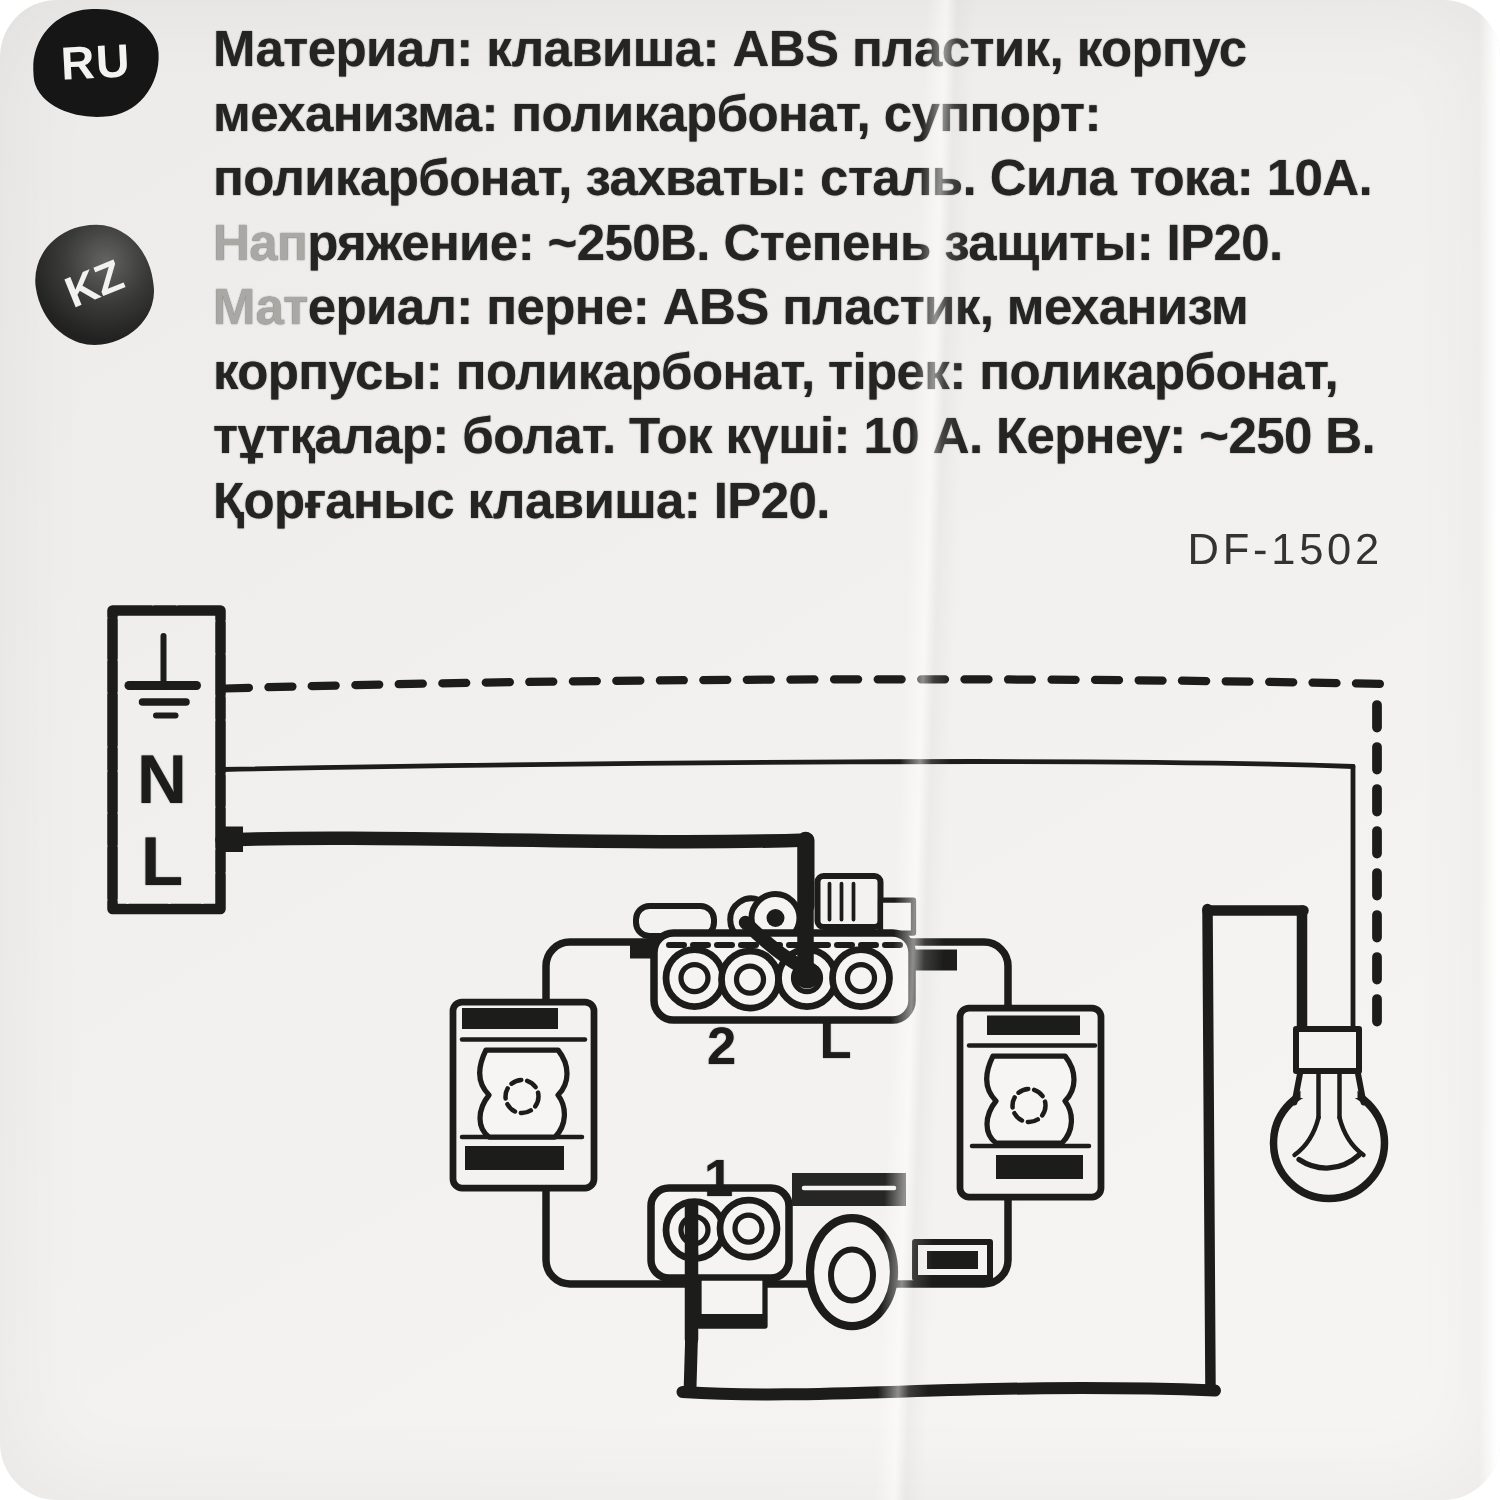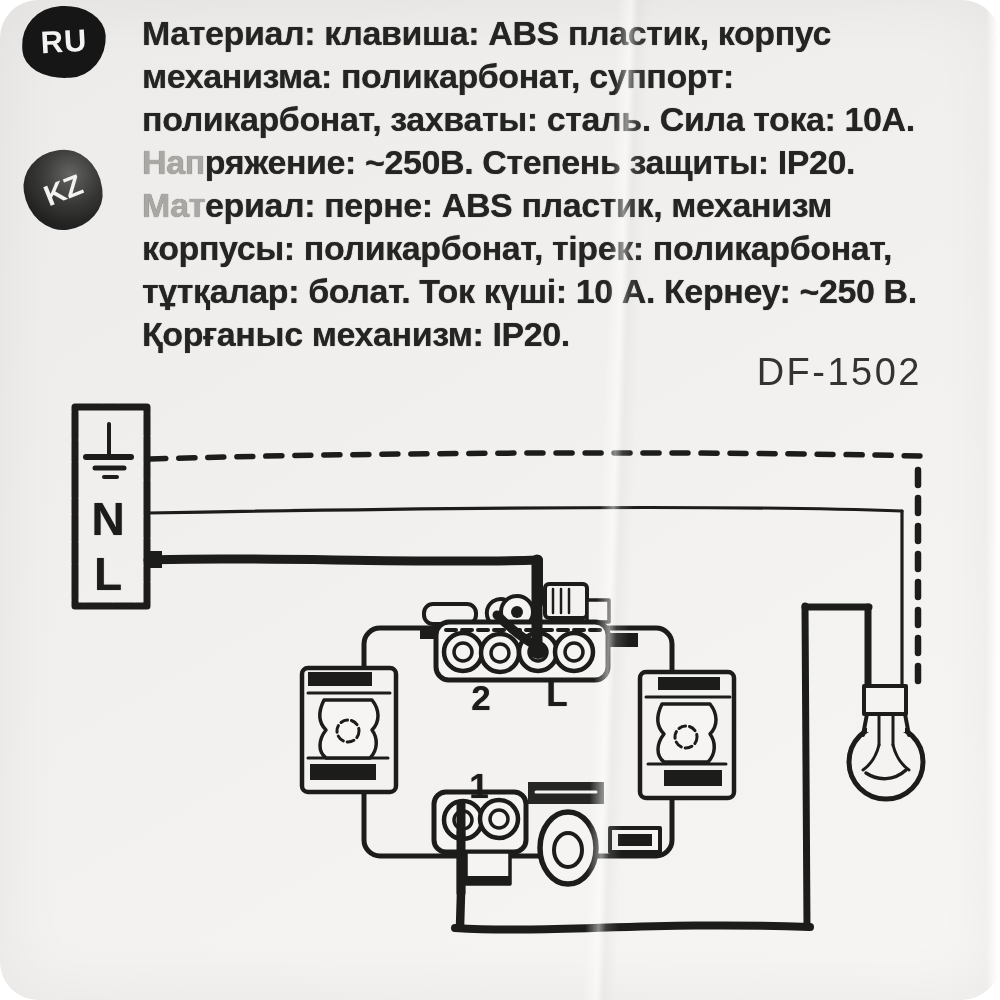--- a/index.html
+++ b/index.html
@@ -16,21 +16,21 @@
   .stamp-ru{left:22px;top:6px;width:84px;height:72px;background:#161616;
             border-radius:48% 52% 46% 54%/55% 45% 58% 42%;transform:rotate(-3deg);font-size:31px;letter-spacing:1px;}
   .stamp-kz{left:24px;top:150px;width:78px;height:80px;opacity:.93;
             background:radial-gradient(circle at 62% 32%,#5a5a58 0%,#2e2e2c 38%,#121212 72%);
             border-radius:50% 48% 52% 50%/46% 54% 44% 56%;transform:rotate(-8deg);font-size:29px;}
   .stamp-kz .tilt{display:inline-block;transform:rotate(-14deg);}
   
   .spec{position:absolute;left:122px;top:12px;width:866px;font-weight:700;font-size:34px;line-height:43px;
         color:#242422;letter-spacing:-0.4px;text-shadow:0 0 0.9px rgba(35,35,33,.75);white-space:nowrap;}
   .spec .faded{color:#a9a8a5;margin-left:20px;}
-  .model{position:absolute;top:351px;right:78px;font-weight:400;font-size:38px;letter-spacing:2.5px;color:#333331;}
+  .model{position:absolute;top:351px;right:78px;font-weight:400;font-size:29px;letter-spacing:2.5px;color:#333331;}
   
   .dlabel{position:absolute;color:#1c1c1a;font-weight:700;text-align:center;text-shadow:0 0 0.8px rgba(28,28,26,.8);}
   .lab-n{left:88px;top:492px;width:40px;font-size:46px;}
   .lab-l-supply{left:88px;top:547px;width:40px;font-size:46px;}
   .lab-2{left:464px;top:678px;width:34px;font-size:35px;}
   .lab-lt{left:540px;top:674px;width:34px;font-size:35px;}
   .lab-1{left:462px;top:766px;width:34px;font-size:35px;}
   svg{position:absolute;left:0;top:0;}
 </style>
 </head>
@@ -46,21 +46,21 @@
   </div>
 
   <div class="spec">
     <div><span class="faded"></span><span>Материал: клавиша: ABS пластик, корпус</span></div>
     <div><span class="faded"></span><span>механизма: поликарбонат, суппорт:</span></div>
     <div><span class="faded"></span><span>поликарбонат, захваты: сталь. Сила тока: 10А.</span></div>
     <div><span class="faded">Нап</span><span>ряжение: ~250В. Степень защиты: IP20.</span></div>
     <div><span class="faded">Мат</span><span>ериал: перне: ABS пластик, механизм</span></div>
     <div><span class="faded"></span><span>корпусы: поликарбонат, тірек: поликарбонат,</span></div>
     <div><span class="faded"></span><span>тұтқалар: болат. Ток күші: 10 А. Кернеу: ~250 В.</span></div>
-    <div><span class="faded"></span><span>Қорғаныс механизм: IP20.</span></div>
+    <div><span class="faded"></span><span>Қорғаныс клавиша: IP20.</span></div>
   </div>
 
   <div class="model">DF-1502</div>
 
   <svg width="1000" height="1000" viewBox="0 0 1000 1000" fill="none" stroke="#1c1c1a" stroke-linecap="round" stroke-linejoin="round">
 
     <g>
       <rect x="75" y="407" width="72" height="199" stroke-width="7" stroke-dasharray="26 2 14 2 34 2 20 2"></rect>
 
       <g stroke-width="4">

